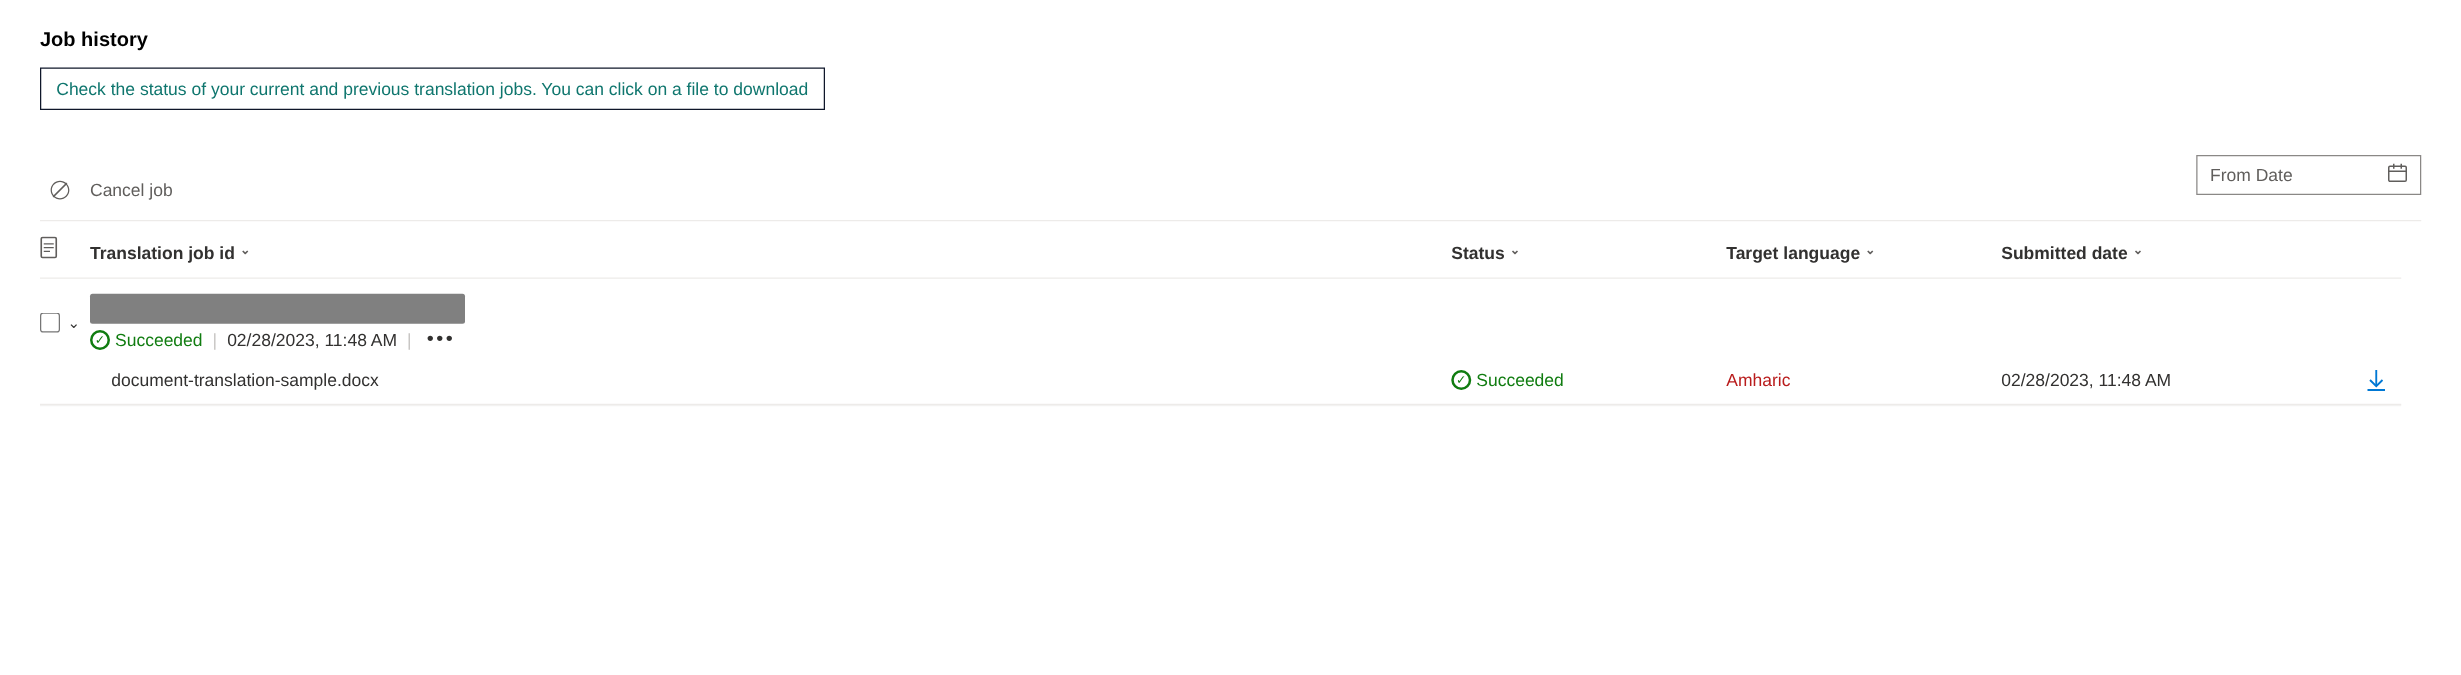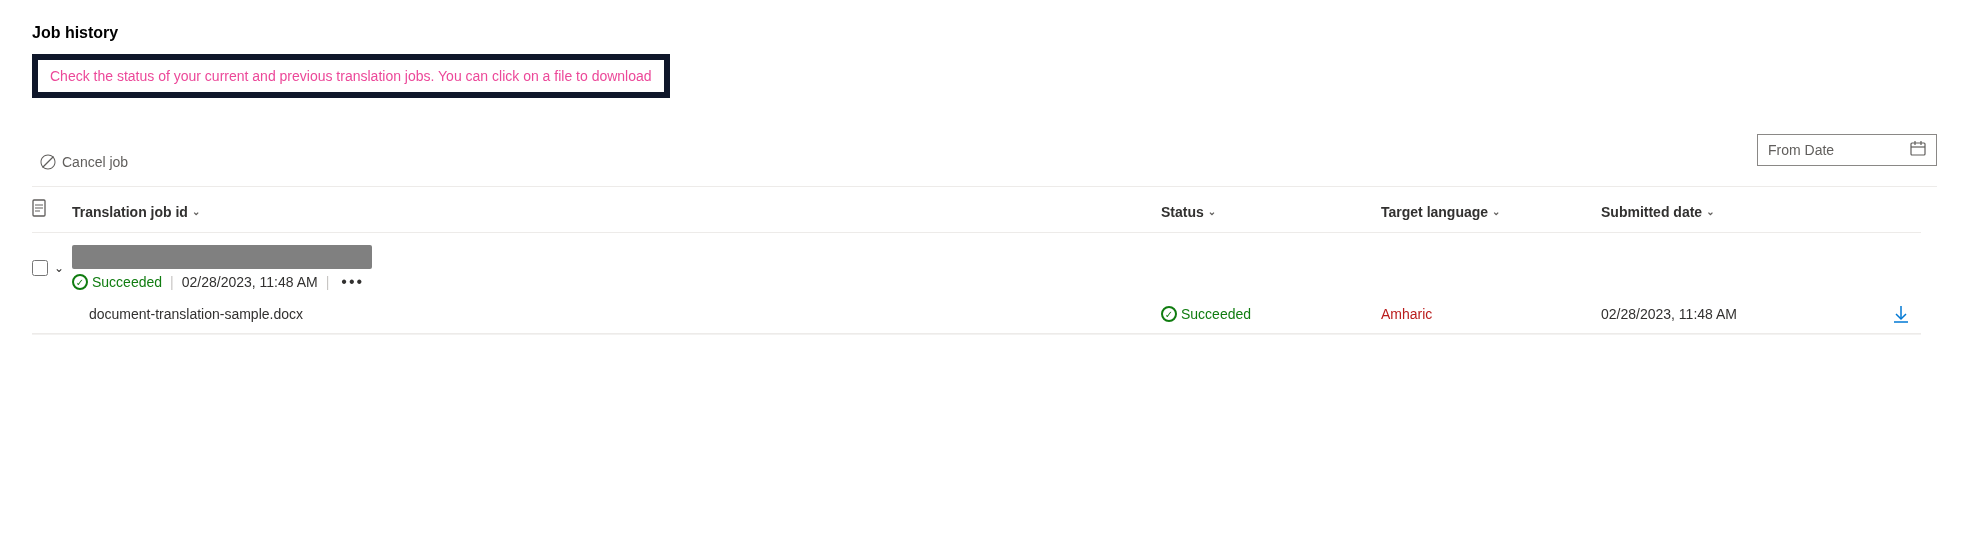--- a/index.html
+++ b/index.html
@@ -20,46 +20,46 @@
     }
 
     .page-title {
       font-size: 16px;
       font-weight: 700;
       color: #000;
       margin-bottom: 12px;
     }
 
     .info-box {
-      border: 6px solid #0f172a;
+      border: 1px solid #0f172a;
       padding: 8px 12px;
       display: inline-block;
       margin-bottom: 20px;
       font-size: 14px;
-      color: #ec4899;
+      color: #0f766e;
     }
 
     .toolbar {
       display: flex;
       align-items: center;
       justify-content: space-between;
       margin-bottom: 0;
       padding: 8px 0;
     }
 
     .toolbar-left {
       display: flex;
       align-items: center;
       gap: 8px;
     }
 
     .cancel-job-btn {
       display: flex;
       align-items: flex-end;
-      gap: 6px;
+      gap: 16px;
       border: none;
       background: transparent;
       color: #605e5c;
       font-size: 14px;
       cursor: pointer;
       padding: 4px 8px;
       margin-top: 24px;
     }
 
     .cancel-icon {
@@ -110,21 +110,20 @@
       grid-template-columns: 40px 1fr 220px 220px 280px 40px;
       align-items: center;
       padding: 8px 0;
       border-bottom: 1px solid #edebe9;
       font-weight: 600;
       font-size: 14px;
     }
 
     .table-header-cell {
       display: flex;
-      align-items: center;
       gap: 4px;
       color: #323130;
       cursor: pointer;
       user-select: none;
     }
 
     .table-header-cell .chevron {
       font-size: 10px;
       color: #605e5c;
     }

